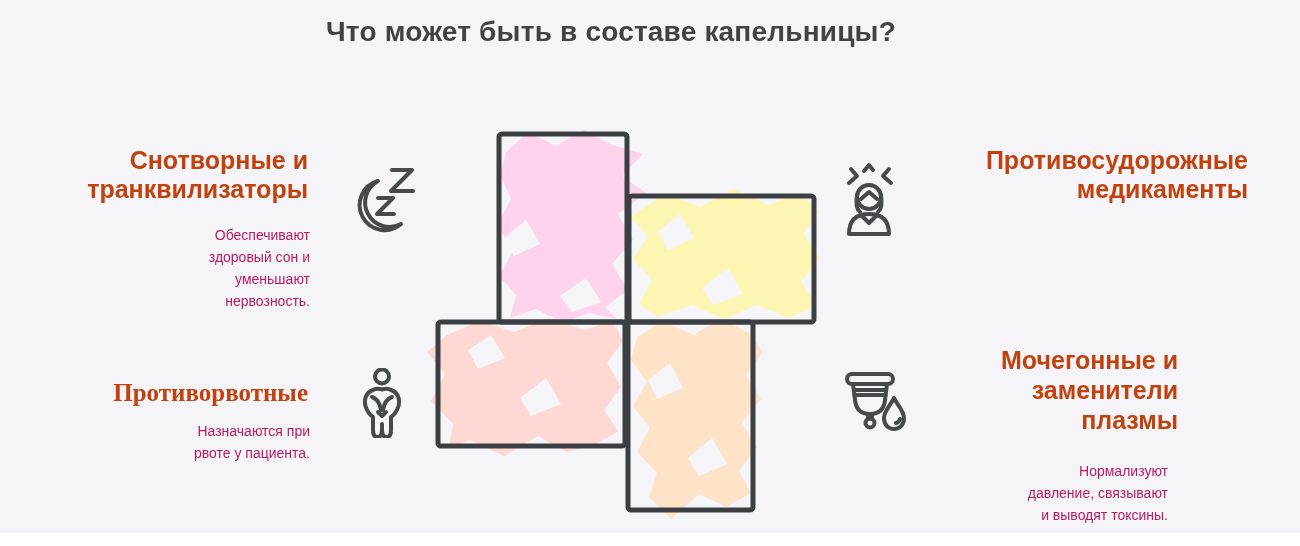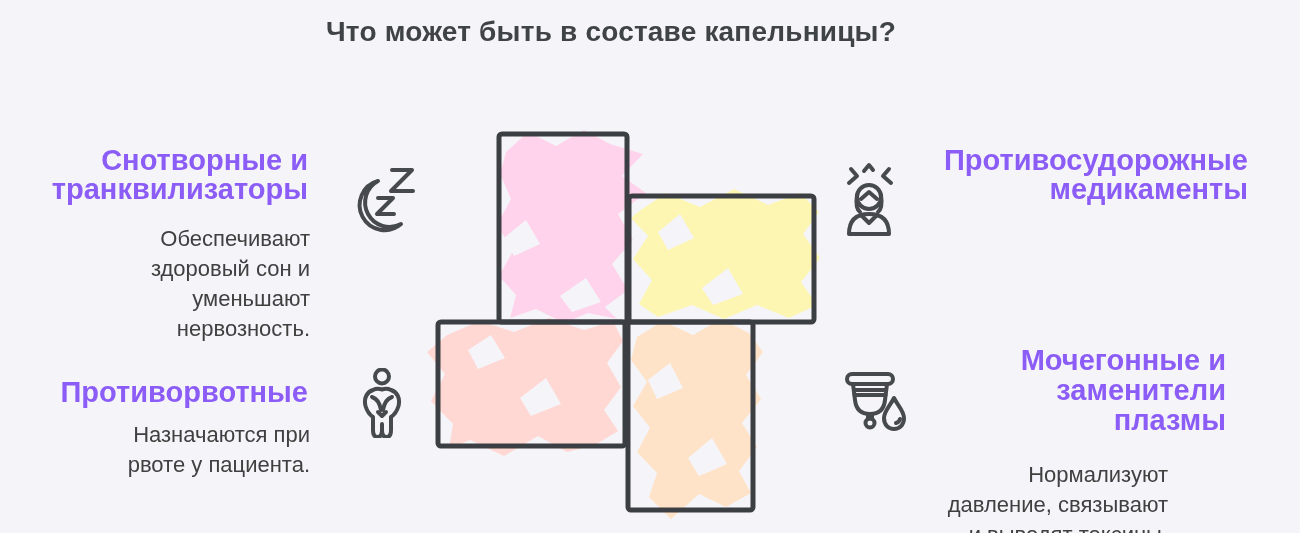--- a/index.html
+++ b/index.html
@@ -18,38 +18,38 @@
     background:#ffffff;
   }
   .title{
     position:absolute;left:3px;top:16px;width:1216px;
     text-align:center;
     font-size:28px;font-weight:700;color:#3f4347;
     letter-spacing:0.2px;
   }
   .heading{
     position:absolute;
-    font-size:29px;line-height:29px;font-weight:700;color:#8b5cf6;
+    font-size:25px;line-height:29px;font-weight:700;color:#c2410c;
     white-space:pre-line;
   }
-  .heading.big{line-height:30px;margin-left:48px;}
+  .heading.big{line-height:30px;}
   .desc{
     position:absolute;
-    font-size:22px;line-height:30px;color:#404040;
+    font-size:14px;line-height:22px;color:#be185d;
     white-space:pre-line;
   }
   .al-r{text-align:right;}
   .al-l{text-align:right;}
 
   
   .h-sleep{right:992px;top:146px;width:300px;}
   .d-sleep{right:990px;top:224px;width:220px;}
   .h-anticonv{left:938px;top:146px;width:310px;}
   .d-anticonv{left:938px;top:226px;width:230px;}
-  .h-antiemetic{right:992px;top:378px;width:300px;}
+  .h-antiemetic{right:992px;top:378px;width:300px;font-family:Liberation Serif, serif;}
   .d-antiemetic{right:990px;top:420px;width:220px;}
   .h-diuretic{left:938px;top:345px;width:240px;}
   .d-diuretic{left:938px;top:460px;width:230px;}
 
   
   .icon{position:absolute;}
   .i-moon{left:344px;top:160px;}
   .i-tremor{left:842px;top:162px;}
   .i-nausea{left:360px;top:368px;}
   .i-cup{left:842px;top:368px;}

